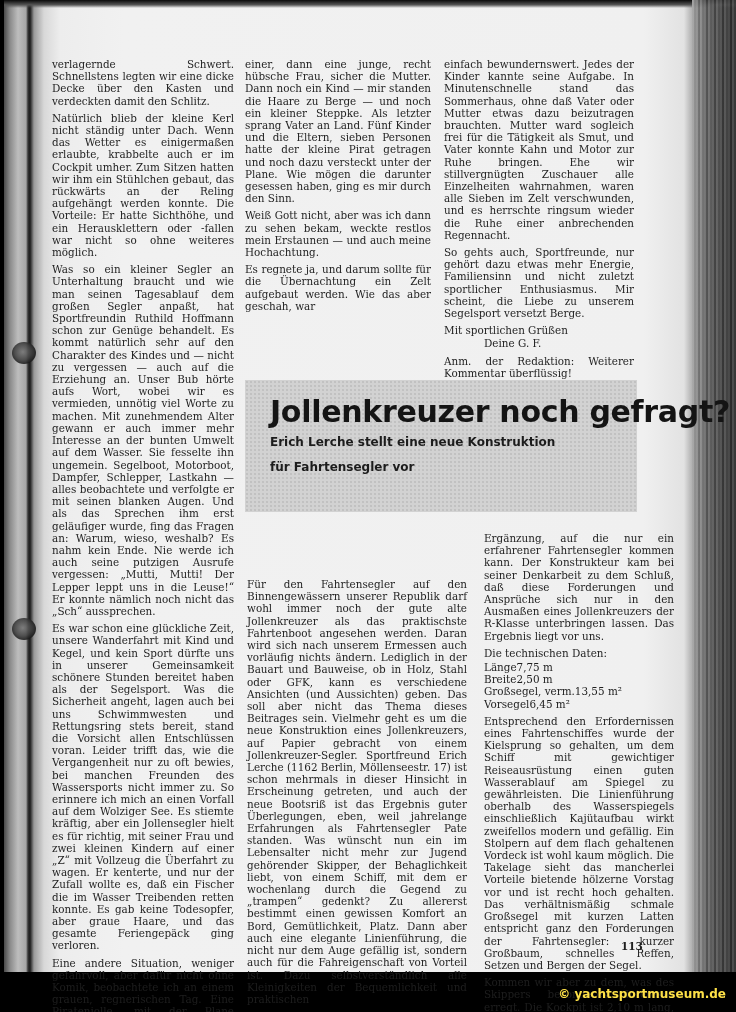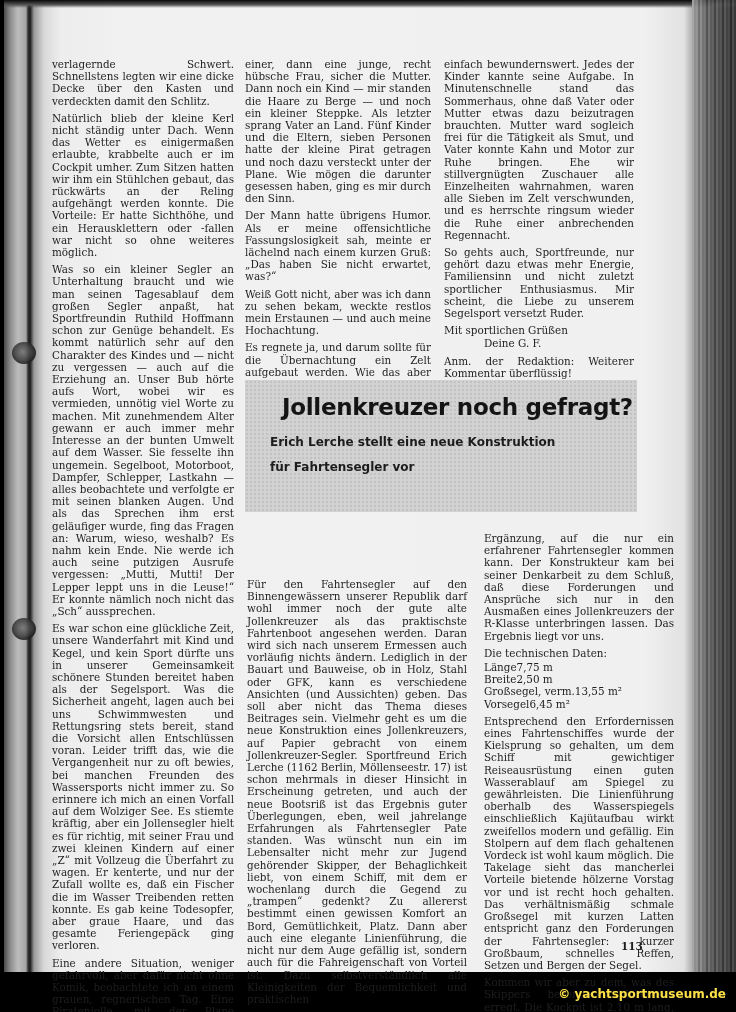--- a/index.html
+++ b/index.html
@@ -27,21 +27,21 @@
   .col3 { left:440px; top:58px; width:190px; }
   .col4 { left:243px; top:532px; width:220px;margin-top:46px; }
   .col5 { left:480px; top:532px; width:190px; }
   .center { text-align:left; }
   .banner {
     position:absolute; left:241px; top:380px; width:392px; height:132px;
     background:#d2d2d2;
     background-image:radial-gradient(rgba(120,120,120,.18) 1px, transparent 1px);
     background-size:4px 4px;
   }
-  .headline { position:absolute; left:25px; top:14px; font-family:"DejaVu Sans", sans-serif; font-weight:bold; font-size:23px; color:#141414; letter-spacing:-0.3px; white-space:nowrap;margin-left:12px; }
+  .headline { position:absolute; left:25px; top:14px; font-family:"DejaVu Sans", sans-serif; font-weight:bold; font-size:30px; color:#141414; letter-spacing:-0.3px; white-space:nowrap; }
   .subline { position:absolute; left:25px; font-family:"DejaVu Sans", sans-serif; font-weight:bold; font-size:12px; color:#1c1c1c; white-space:nowrap; }
   .sub1 { top:55px; }
   .sub2 { top:80px; }
   .specs { margin:2px 0 5px 0; }
   .spec-row { display:flex; justify-content:flex-start; padding-right:28px; }
   .pagenum { position:absolute; left:617px; top:940px; font-size:10.5px; font-weight:bold; color:#1e1e1e; }
   .credit { position:absolute; right:10px; top:987px; font-family:"DejaVu Sans", sans-serif; font-weight:bold; font-size:12px; color:#fde047; }
 </style>
 </head>
 <body>
@@ -56,28 +56,27 @@
   <div class="col col1">
     <p>verlagernde Schwert. Schnellstens legten wir eine dicke Decke über den Kasten und verdeckten damit den Schlitz.</p>
     <p>Natürlich blieb der kleine Kerl nicht ständig unter Dach. Wenn das Wetter es einigermaßen erlaubte, krabbelte auch er im Cockpit umher. Zum Sitzen hatten wir ihm ein Stühlchen gebaut, das rückwärts an der Reling aufgehängt werden konnte. Die Vorteile: Er hatte Sichthöhe, und ein Herausklettern oder -fallen war nicht so ohne weiteres möglich.</p>
     <p>Was so ein kleiner Segler an Unterhaltung braucht und wie man seinen Tagesablauf dem großen Segler anpaßt, hat Sportfreundin Ruthild Hoffmann schon zur Genüge behandelt. Es kommt natürlich sehr auf den Charakter des Kindes und — nicht zu vergessen — auch auf die Erziehung an. Unser Bub hörte aufs Wort, wobei wir es vermieden, unnötig viel Worte zu machen. Mit zunehmendem Alter gewann er auch immer mehr Interesse an der bunten Umwelt auf dem Wasser. Sie fesselte ihn ungemein. Segelboot, Motorboot, Dampfer, Schlepper, Lastkahn — alles beobachtete und verfolgte er mit seinen blanken Augen. Und als das Sprechen ihm erst geläufiger wurde, fing das Fragen an: Warum, wieso, weshalb? Es nahm kein Ende. Nie werde ich auch seine putzigen Ausrufe vergessen: „Mutti, Mutti! Der Lepper leppt uns in die Leuse!“ Er konnte nämlich noch nicht das „Sch“ aussprechen.</p>
     <p>Es war schon eine glückliche Zeit, unsere Wanderfahrt mit Kind und Kegel, und kein Sport dürfte uns in unserer Gemeinsamkeit schönere Stunden bereitet haben als der Segelsport. Was die Sicherheit angeht, lagen auch bei uns Schwimmwesten und Rettungsring stets bereit, stand die Vorsicht allen Entschlüssen voran. Leider trifft das, wie die Vergangenheit nur zu oft bewies, bei manchen Freunden des Wassersports nicht immer zu. So erinnere ich mich an einen Vorfall auf dem Wolziger See. Es stiemte kräftig, aber ein Jollensegler hielt es für richtig, mit seiner Frau und zwei kleinen Kindern auf einer „Z“ mit Vollzeug die Überfahrt zu wagen. Er kenterte, und nur der Zufall wollte es, daß ein Fischer die im Wasser Treibenden retten konnte. Es gab keine Todesopfer, aber graue Haare, und das gesamte Feriengepäck ging verloren.</p>
     <p>Eine andere Situation, weniger gefahrvoll, aber dafür nicht ohne Komik, beobachtete ich an einem grauen, regnerischen Tag. Eine Piratenjolle, mit der Plane abgedeckt, angetrieben von einem „Tümmler“, brummte heran. Hinten am Ruder hockte eine vermummte Gestalt. Der Motor wurde abgestellt. Herrlich die plötzliche Stille, man hörte nur noch das eintönige Singen der Regentropfen auf der Wasseroberfläche. Der Pirat landete am Ufer unweit von uns. Da kam Leben unter die Plane. Ein Junge kroch hervor, sprang an Land und suchte das Boot festzumachen. Dann kam noch ein Junge, und noch</p>
   </div>
 
   <div class="col col2">
     <p>einer, dann eine junge, recht hübsche Frau, sicher die Mutter. Dann noch ein Kind — mir standen die Haare zu Berge — und noch ein kleiner Steppke. Als letzter sprang Vater an Land. Fünf Kinder und die Eltern, sieben Personen hatte der kleine Pirat getragen und noch dazu versteckt unter der Plane. Wie mögen die darunter gesessen haben, ging es mir durch den Sinn.</p>
-    <p>Der Mann hatte übrigens Humor. Als er meine offensichtliche Fassungslosigkeit sah, meinte er lächelnd nach einem kurzen Gruß: „Das haben Sie nicht erwartet, was?“</p>
     <p>Weiß Gott nicht, aber was ich dann zu sehen bekam, weckte restlos mein Erstaunen — und auch meine Hochachtung.</p>
     <p>Es regnete ja, und darum sollte für die Übernachtung ein Zelt aufgebaut werden. Wie das aber geschah, war</p>
   </div>
 
   <div class="col col3">
     <p>einfach bewundernswert. Jedes der Kinder kannte seine Aufgabe. In Minutenschnelle stand das Sommerhaus, ohne daß Vater oder Mutter etwas dazu beizutragen brauchten. Mutter ward sogleich frei für die Tätigkeit als Smut, und Vater konnte Kahn und Motor zur Ruhe bringen. Ehe wir stillvergnügten Zuschauer alle Einzelheiten wahrnahmen, waren alle Sieben im Zelt verschwunden, und es herrschte ringsum wieder die Ruhe einer anbrechenden Regennacht.</p>
-    <p>So gehts auch, Sportfreunde, nur gehört dazu etwas mehr Energie, Familiensinn und nicht zuletzt sportlicher Enthusiasmus. Mir scheint, die Liebe zu unserem Segelsport versetzt Ruder.</p>
+    <p>So gehts auch, Sportfreunde, nur gehört dazu etwas mehr Energie, Familiensinn und nicht zuletzt sportlicher Enthusiasmus. Mir scheint, die Liebe zu unserem Segelsport versetzt Berge.</p>
     <p class="center" style="margin:0 0 1px 0">Mit sportlichen Grüßen</p>
     <p class="center" style="padding-left:40px">Deine G. F.</p>
     <p>Anm. der Redaktion: Weiterer Kommentar überflüssig!</p>
   </div>
 
   <div class="banner">
     <div class="headline">Jollenkreuzer noch gefragt?</div>
     <div class="subline sub1">Erich Lerche stellt eine neue Konstruktion</div>
     <div class="subline sub2">für Fahrtensegler vor</div>
   </div>

